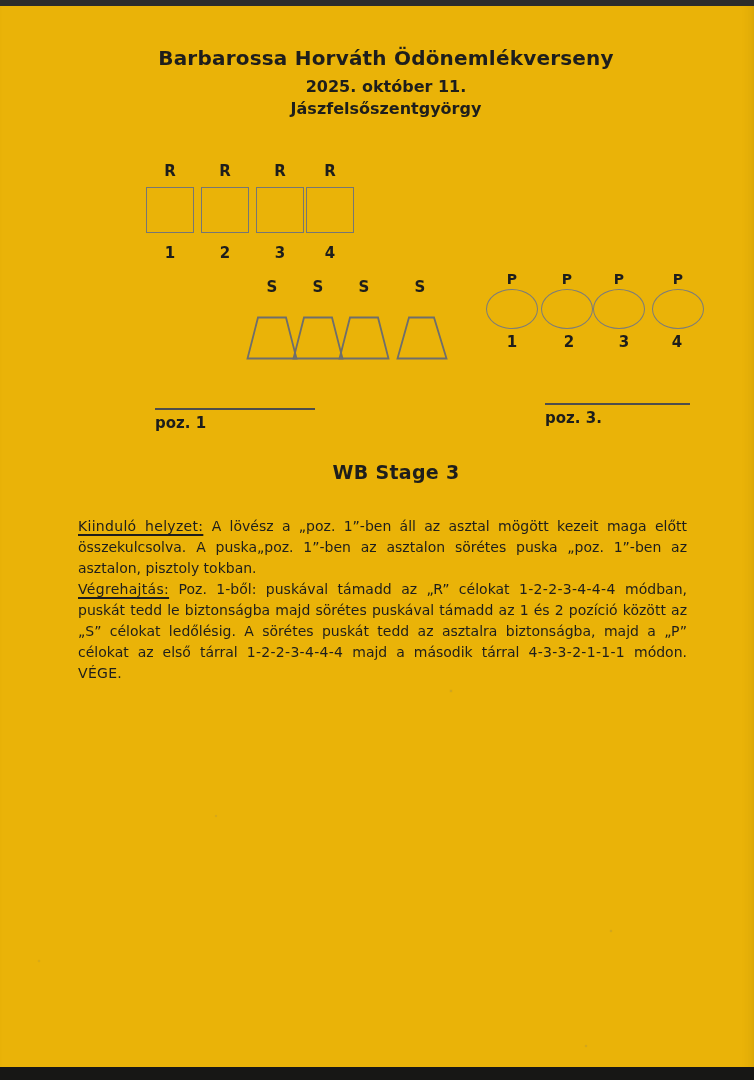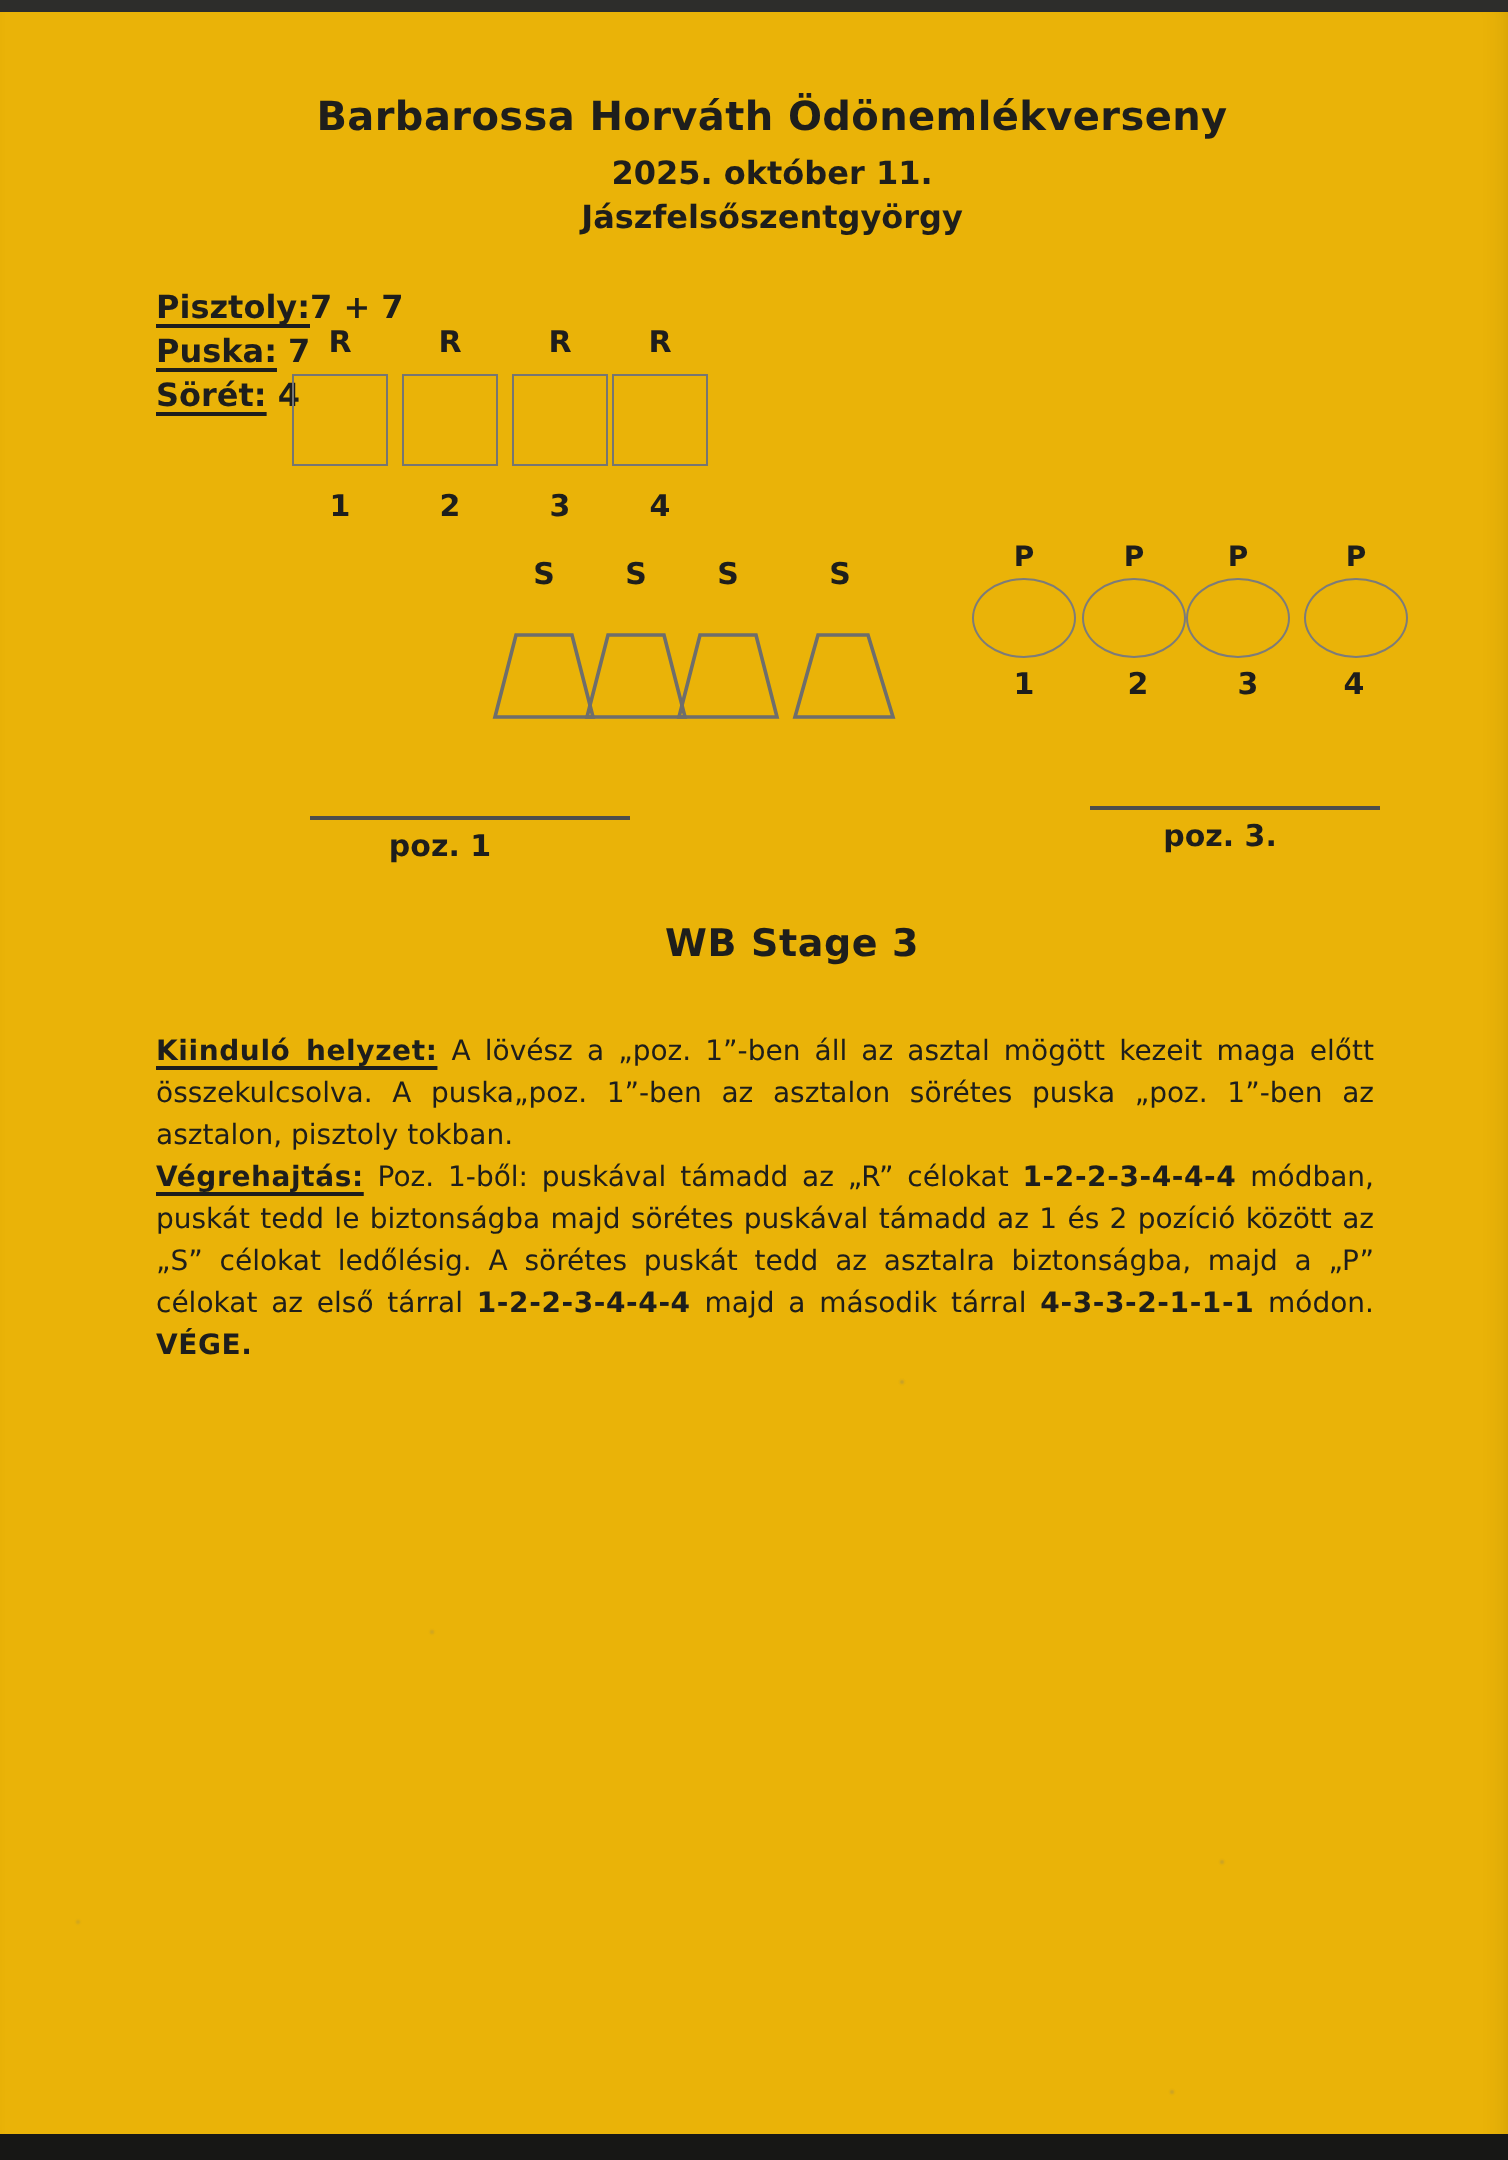--- a/index.html
+++ b/index.html
@@ -44,36 +44,36 @@
     position: absolute; top: 187px; width: 48px; height: 46px;
     border: 1.8px solid #767674; background: transparent;
   }
   .trap { position: absolute; top: 316px; width: 52px; height: 44px; }
   .p-ellipse {
     position: absolute; top: 289px; width: 52px; height: 40px;
     border: 1.8px solid #7c7c7a; border-radius: 50%;
   }
 
   .pos-line { position: absolute; height: 2px; background: #4e4e4c; }
-  .pos-label { position: absolute; font-size: 15px; font-weight: 600; text-align: center; }
+  .pos-label { position: absolute; font-size: 15px; font-weight: 600; }
 
   
   .stage-title {
     position: absolute; top: 461px; left: 0; width: 100%;
     text-align: center; transform: translateX(19px);
     font-size: 19px; font-weight: 700; letter-spacing: 0.3px;
   }
 
   
   .briefing {
     position: absolute; left: 78px; top: 516px; width: 609px;
     font-size: 14px; line-height: 21px; text-align: justify;
   }
   .briefing p { margin: 0; }
-  .seg-b { font-weight: 700; letter-spacing: 0.3px; }
+  .seg-b { font-weight: 400; letter-spacing: 0.3px; }
   .seg-u { text-decoration: underline; text-decoration-thickness: 1.5px; text-underline-offset: 3px; }
 
   
   .noise {
     position: absolute; top: 0; left: 0; width: 2px; height: 2px;
     background: transparent; border-radius: 50%;
     box-shadow: 450px 690px 1px rgba(120,120,118,0.35),
                 610px 930px 1px rgba(120,120,118,0.3),
                 215px 815px 1px rgba(120,120,118,0.25),
                 585px 1045px 1px rgba(120,120,118,0.3),
@@ -86,25 +86,20 @@
 <div class="page">
   <div class="scan-bar top"></div>
   <div class="noise"></div>
 
   <div class="doc-header">
     <div class="doc-title">Barbarossa Horváth Ödönemlékverseny</div>
     <div class="doc-date">2025. október 11.</div>
     <div class="doc-locale">Jászfelsőszentgyörgy</div>
   </div>
 
-  <div class="ammo">
-    <div class="ammo-row"><span class="ammo-label">Pisztoly:</span><span class="ammo-value">7 + 7</span></div>
-    <div class="ammo-row"><span class="ammo-label">Puska:</span><span class="ammo-value"> 7</span></div>
-    <div class="ammo-row"><span class="ammo-label">Sörét:</span><span class="ammo-value"> 4</span></div>
-  </div>
 
   <div class="abs" style="inset:0;">
 
     <div class="abs t-letter" style="top:162px;left:146px;width:48px;">R</div>
     <div class="abs t-letter" style="top:162px;left:201px;width:48px;">R</div>
     <div class="abs t-letter" style="top:162px;left:256px;width:48px;">R</div>
     <div class="abs t-letter" style="top:162px;left:306px;width:48px;">R</div>
 
     <div class="r-square" style="left:146px;"></div>
     <div class="r-square" style="left:201px;"></div>

